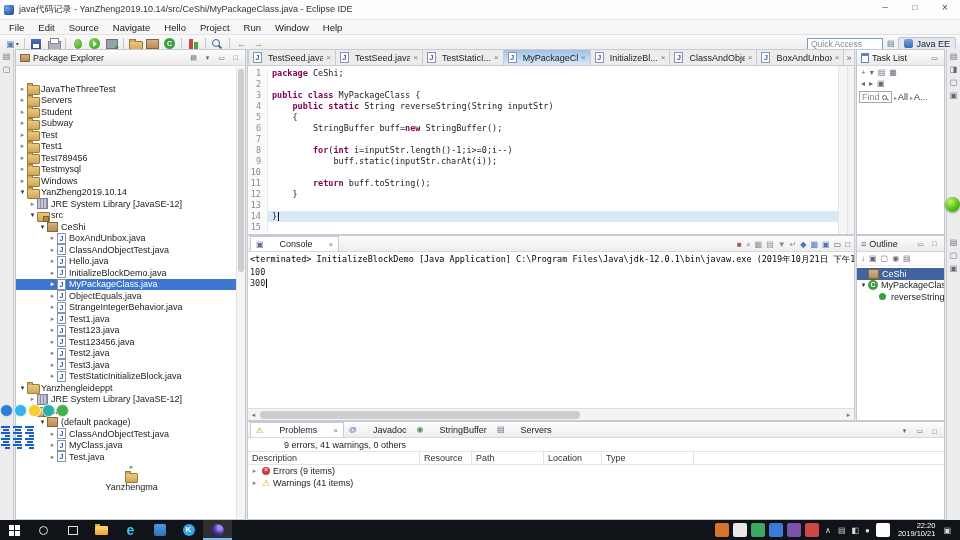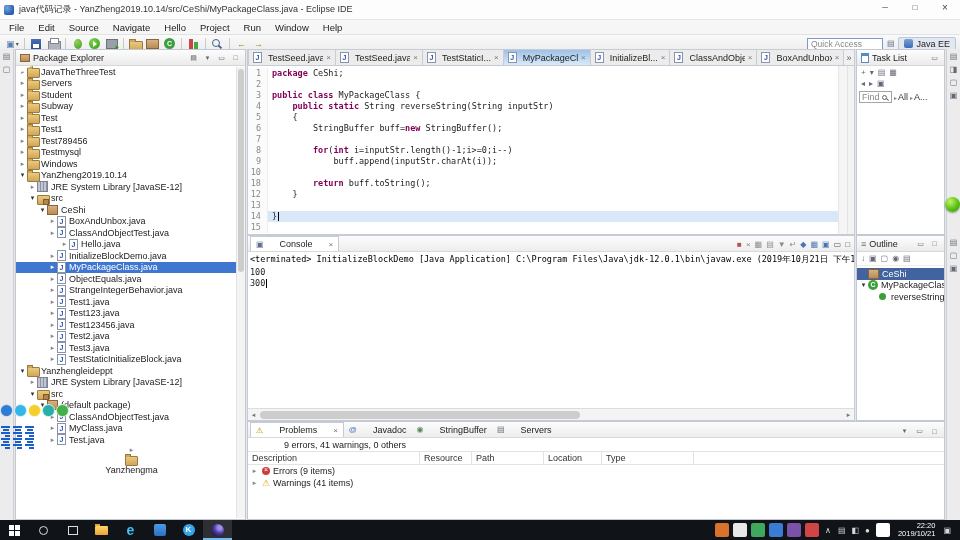--- a/index.html
+++ b/index.html
@@ -67,21 +67,21 @@
   .panel { background:#fff; border:1px solid #c3c9d2; }
   .view-titlebar { height:16px; background:linear-gradient(#fdfdfd,#ebebeb); border-bottom:1px solid #d7d7d7;
                    display:flex; align-items:center; padding:0 4px; gap:3px; flex:none; }
   .view-title { color:#222; white-space:nowrap; }
   .vt-spacer { flex:1; }
   .vt-btn { font-size:7px; color:#666; width:11px; text-align:center; flex:none; }
 
   
   .pkgexp { position:absolute; left:15px; top:0; bottom:0; width:231px; display:flex; flex-direction:column; }
   .v-pkg { width:10px; height:8px; background:linear-gradient(#d7b184,#b98c55); border:1px solid #8a6434; flex:none; }
-  .tree { flex:1; overflow:hidden; position:relative; padding-top:0;border-radius:20px; }
+  .tree { flex:1; overflow:hidden; position:relative; padding-top:17px;border-radius:20px; }
   .trow { height:11.5px; display:flex; align-items:center; white-space:nowrap; }
   .trow.selected { background:#3e76d0; color:#fff; }
   .trow.selected .arrow { color:#fff; }
   .arrow { width:9px; font-size:7px; color:#888; text-align:center; flex:none; }
   .arrow.exp { color:#333; }
   .tlabel { font-size:9px; }
   .vscroll { position:absolute; right:0; top:17px; bottom:1px; width:9px; background:#f4f4f4; border-left:1px solid #e3e3e3; }
   .vthumb { position:absolute; top:2px; left:1px; right:1px; height:45%; background:#cdcdcd; border-radius:4px; }
 
   
@@ -347,21 +347,21 @@
           <div class="trow" style="padding-left: 32px;">
             <span class="arrow">▸</span>
             <span class="ticon t-jfile">J</span>
             <span class="tlabel">BoxAndUnbox.java</span>
           </div>
           <div class="trow" style="padding-left: 32px;">
             <span class="arrow">▸</span>
             <span class="ticon t-jfile">J</span>
             <span class="tlabel">ClassAndObjectTest.java</span>
           </div>
-          <div class="trow" style="padding-left: 32px; margin-left: 12px;">
+          <div class="trow" style="padding-left: 32px;">
             <span class="arrow">▸</span>
             <span class="ticon t-jfile">J</span>
             <span class="tlabel">Hello.java</span>
           </div>
           <div class="trow" style="padding-left: 32px;">
             <span class="arrow">▸</span>
             <span class="ticon t-jfile">J</span>
             <span class="tlabel">InitializeBlockDemo.java</span>
           </div>
           <div class="trow selected" style="padding-left: 32px;">
@@ -501,23 +501,23 @@
       <div class="editor">
         <div class="code">
             <div class="cline"><span class="lnum">1</span><span class="ltext"><span class="kw">package</span> CeShi;</span></div>
             <div class="cline"><span class="lnum">2</span><span class="ltext"></span></div>
             <div class="cline"><span class="lnum">3</span><span class="ltext"><span class="kw">public</span> <span class="kw">class</span> MyPackageClass {</span></div>
             <div class="cline"><span class="lnum">4</span><span class="ltext">    <span class="kw">public</span> <span class="kw">static</span> String reverseString(String inputStr)</span></div>
             <div class="cline"><span class="lnum">5</span><span class="ltext">    {</span></div>
             <div class="cline"><span class="lnum">6</span><span class="ltext">        StringBuffer buff=<span class="kw">new</span> StringBuffer();</span></div>
             <div class="cline"><span class="lnum">7</span><span class="ltext"></span></div>
             <div class="cline"><span class="lnum">8</span><span class="ltext">        <span class="kw">for</span>(<span class="kw">int</span> i=inputStr.length()-1;i&gt;=0;i--)</span></div>
-            <div class="cline"><span class="lnum">9</span><span class="ltext">            buff.append(inputStr.charAt(i));</span></div>
+            <div class="cline"><span class="lnum">9</span><span class="ltext">            buff.static(inputStr.charAt(i));</span></div>
             <div class="cline"><span class="lnum">10</span><span class="ltext"></span></div>
-            <div class="cline"><span class="lnum">18</span><span class="ltext">        <span class="kw">return</span> buff.toString();</span></div>
+            <div class="cline"><span class="lnum">11</span><span class="ltext">        <span class="kw">return</span> buff.toString();</span></div>
             <div class="cline"><span class="lnum">12</span><span class="ltext">    }</span></div>
             <div class="cline"><span class="lnum">13</span><span class="ltext"></span></div>
             <div class="cline curline"><span class="lnum">14</span><span class="ltext">}<span class="caret"></span></span></div>
             <div class="cline"><span class="lnum">15</span><span class="ltext"></span></div>
           </div>
         <div class="evscroll"></div>
         <div class="overview"></div>
       </div>
       <div class="console">
         <div class="ctabbar">

